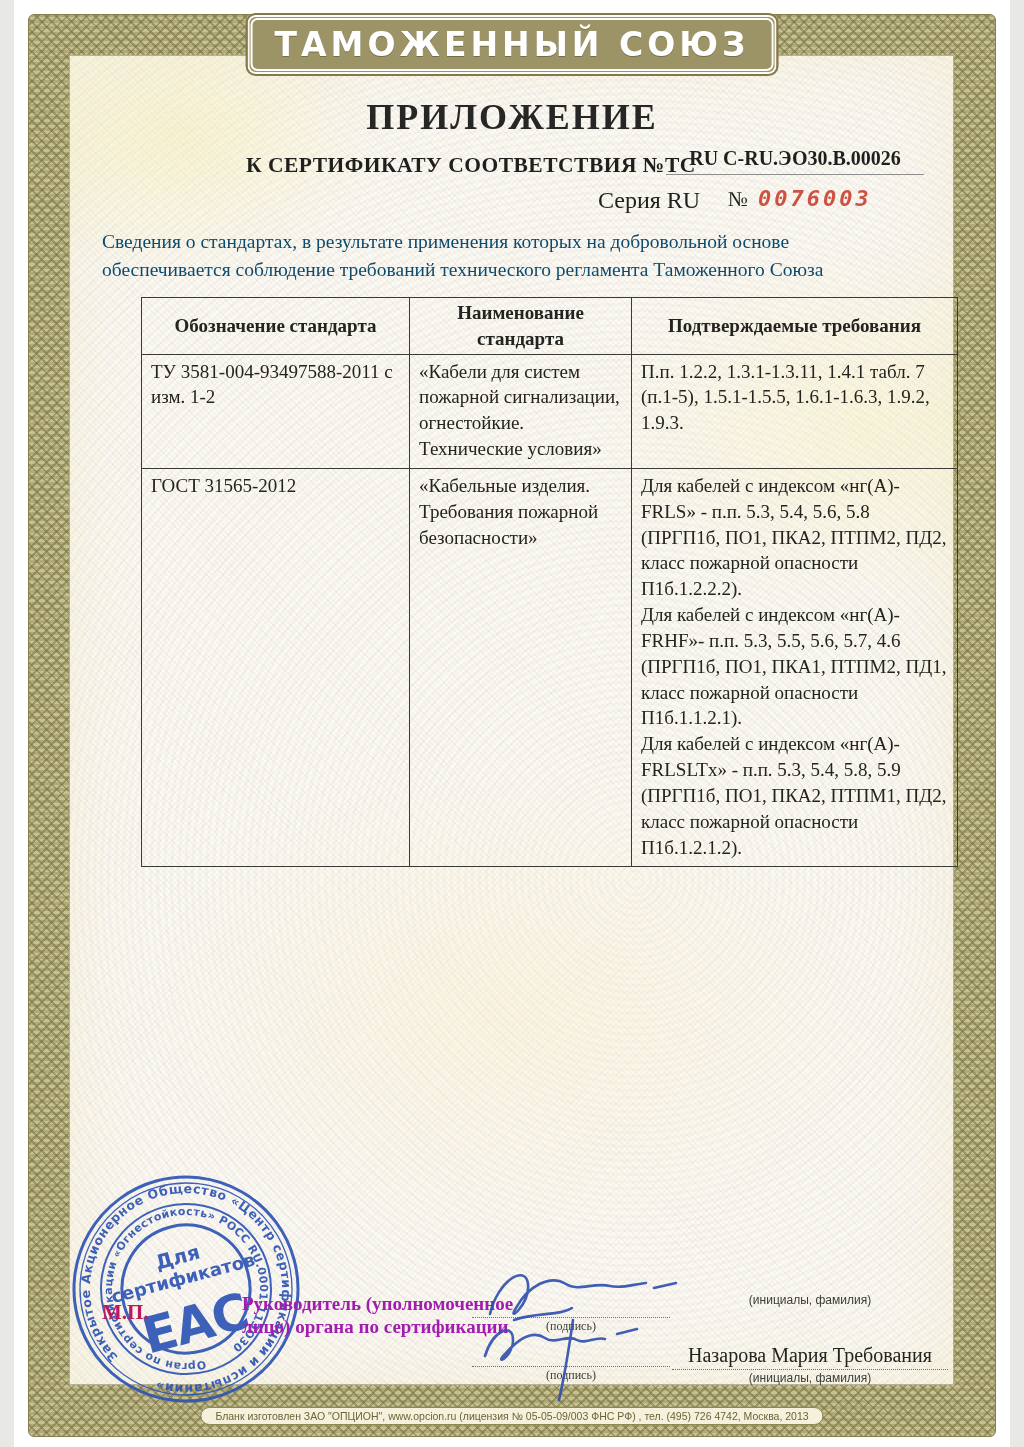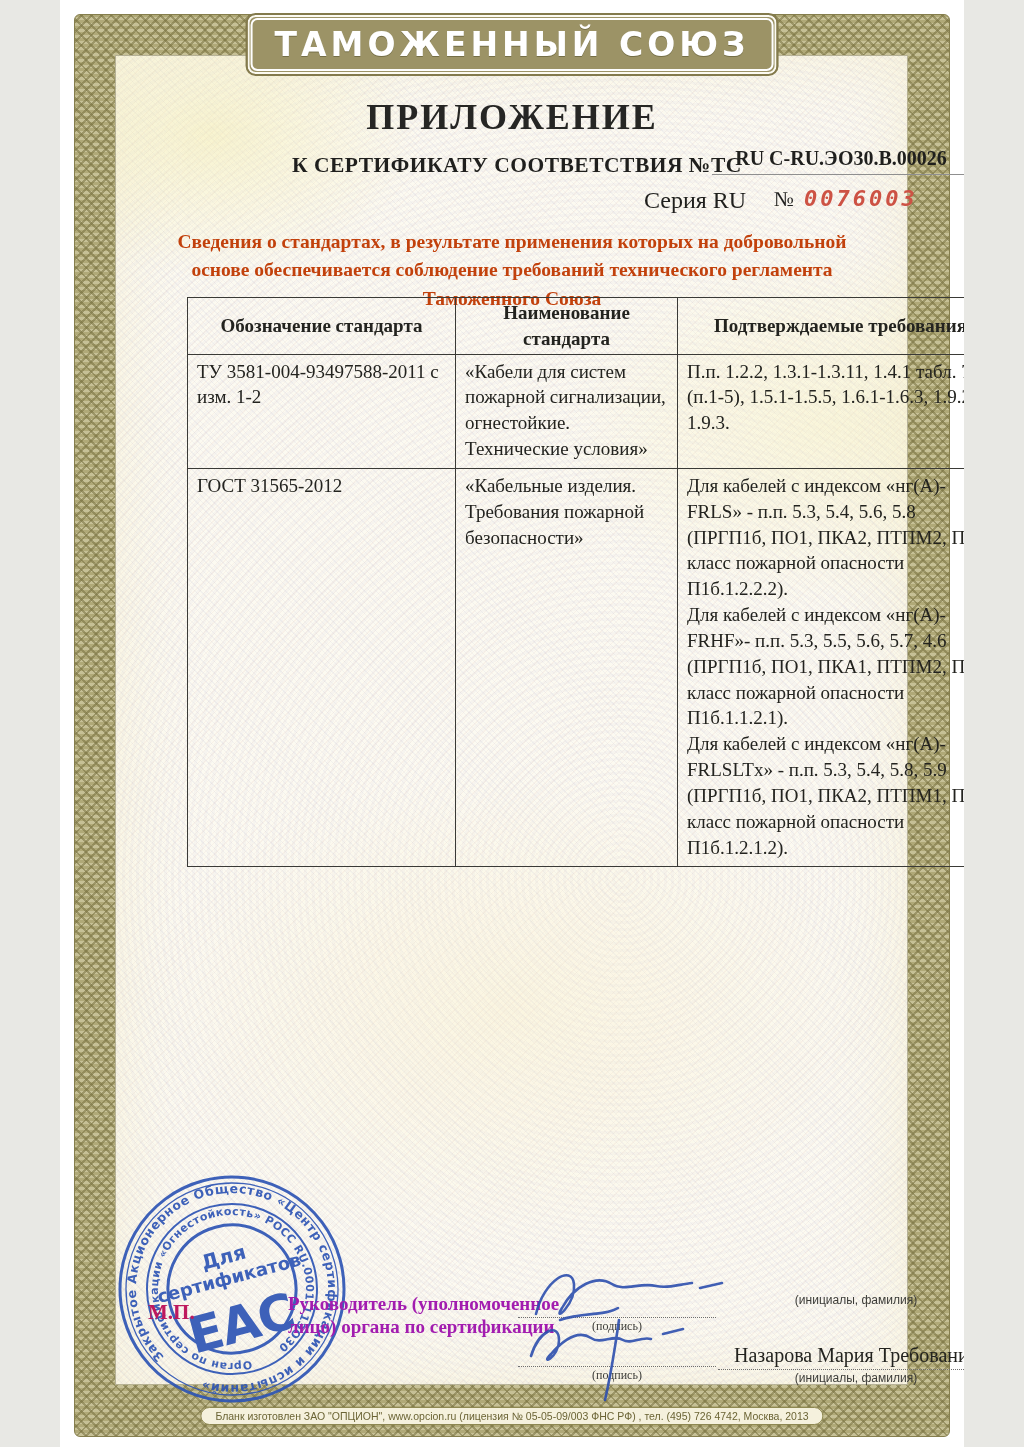--- a/index.html
+++ b/index.html
@@ -1,17 +1,17 @@
 <!DOCTYPE html>
 <html><head>
 <meta charset="utf-8">
 <style>
   html,body{margin:0;padding:0;background:#e8e8e4;}
   .page{
-    position:relative;width:904px;height:1447px;margin:0 auto;
+    position:relative;width:996px;height:1447px;margin:0 auto;
     background:#ffffff;overflow:hidden;
     font-family:"Liberation Serif","DejaVu Serif",serif;color:#1f1f1d;
   }
   
   .frame-band{
     position:absolute;left:14px;right:14px;top:14px;bottom:10px;
     border:1px solid #857e4d;border-radius:6px;
     background:
       repeating-linear-gradient(45deg, rgba(122,115,66,.55) 0 2px, rgba(122,115,66,0) 2px 7px),
       repeating-linear-gradient(-45deg, rgba(122,115,66,.55) 0 2px, rgba(122,115,66,0) 2px 7px),
@@ -56,22 +56,22 @@
     padding-bottom:4px;white-space:nowrap;
   }
   .series-label{position:absolute;left:584px;top:187px;font-size:24px;}
   .series-no{position:absolute;left:714px;top:187px;font-size:21px;}
   .series-serial{
     position:absolute;left:744px;top:186px;
     font-family:"DejaVu Sans Mono","Liberation Mono",monospace;
     font-weight:bold;font-size:22px;letter-spacing:3px;color:#cd5244;font-style:italic;
   }
   .intro{
-    position:absolute;left:88px;right:88px;top:228px;text-align:center;
-    font-weight:bold;font-size:19.5px;line-height:1.45;color:#c2410c;
+    position:absolute;left:88px;right:88px;top:228px;text-align:left;
+    font-weight:normal;font-size:19.5px;line-height:1.45;color:#0c4a6e;
   }
   table.standards{
     position:absolute;left:127px;top:297px;width:816px;
     border-collapse:collapse;table-layout:fixed;
     font-size:19px;line-height:1.36;color:#23231f;
   }
   table.standards th, table.standards td{
     border:1.6px solid #3a3a36;vertical-align:top;padding:4px 9px 6px 9px;
     overflow:hidden;
   }

